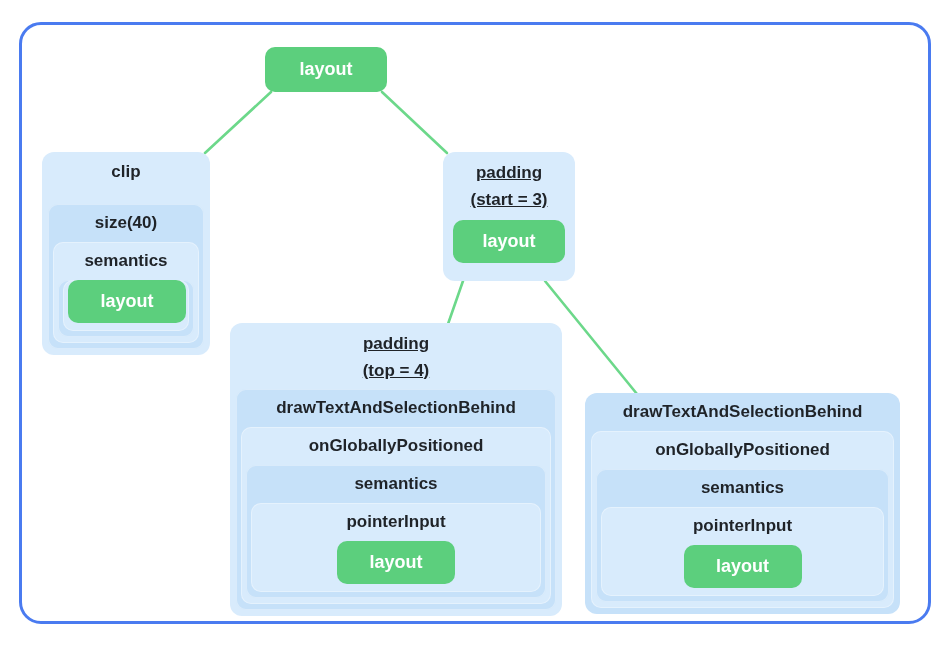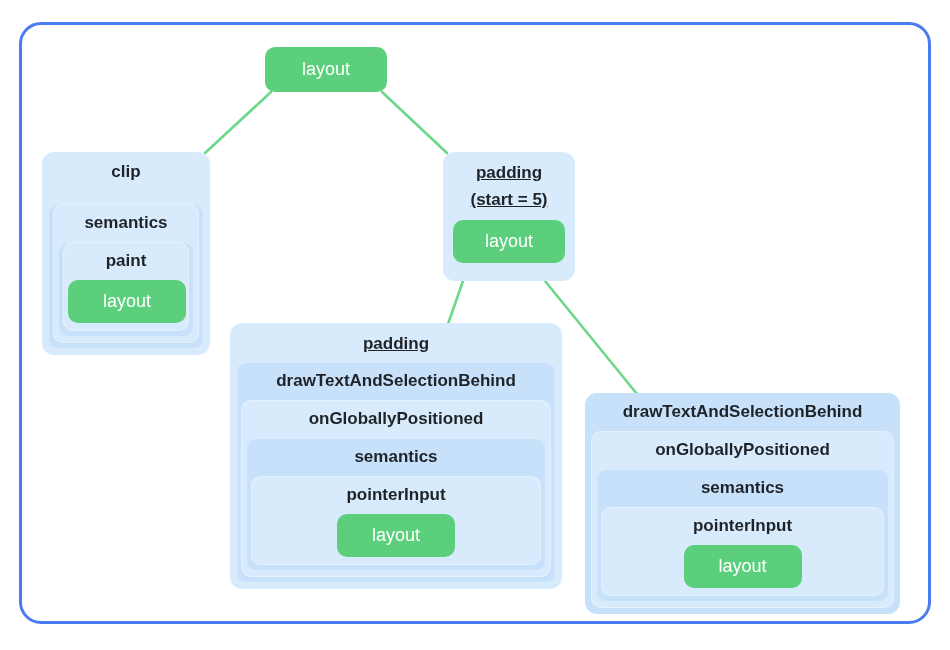--- a/index.html
+++ b/index.html
@@ -34,21 +34,21 @@
     left: 0; top: 0;
     width: 950px; height: 650px;
     pointer-events: none;
   }
   .edges line { stroke: var(--edge); stroke-width: 2.6; stroke-linecap: round; }
 
   .leaf {
     background: var(--green);
     color: var(--leaf-text);
     font-size: 18px;
-    font-weight: normal;
+    font-weight: bold;
     text-align: center;
     border-radius: 10px;
     height: 43px;
     line-height: 43px;
     width: 118px;
     margin: 0 auto 2px;
   }
   .leaf.root {
     position: absolute;
     left: 265px; top: 47px;
@@ -107,43 +107,44 @@
     <line x1="382" y1="92" x2="447" y2="153"></line>
     <line x1="463" y1="281" x2="448" y2="324"></line>
     <line x1="545" y1="281" x2="637" y2="394"></line>
   </svg>
 
   <div class="leaf root">layout</div>
 
   <div class="card shade-a" id="card-clip">
     <div class="lbl title1">clip</div>
     <div class="box shade-b">
+      <div class="lbl">size(40)</div>
       <div class="box shade-a">
         <div class="lbl">semantics</div>
         <div class="box shade-b">
           <div class="box shade-a">
-            <div class="lbl">paint</div>
             <div class="leaf">layout</div>
           </div>
         </div>
       </div>
     </div>
   </div>
 
   <div class="card shade-a" id="card-padding-start">
     <div class="lbl title2">
       <div>padding</div>
-      <div>(start = 5)</div>
+      <div>(start = 3)</div>
     </div>
     <div class="leaf block">layout</div>
   </div>
 
   <div class="card shade-a" id="card-padding-top">
     <div class="lbl title2">
       <div>padding</div>
+      <div>(top = 4)</div>
     </div>
     <div class="box shade-b">
       <div class="lbl">drawTextAndSelectionBehind</div>
       <div class="box shade-a">
         <div class="lbl">onGloballyPositioned</div>
         <div class="box shade-b">
           <div class="lbl">semantics</div>
           <div class="box shade-a">
             <div class="lbl">pointerInput</div>
             <div class="leaf">layout</div>

